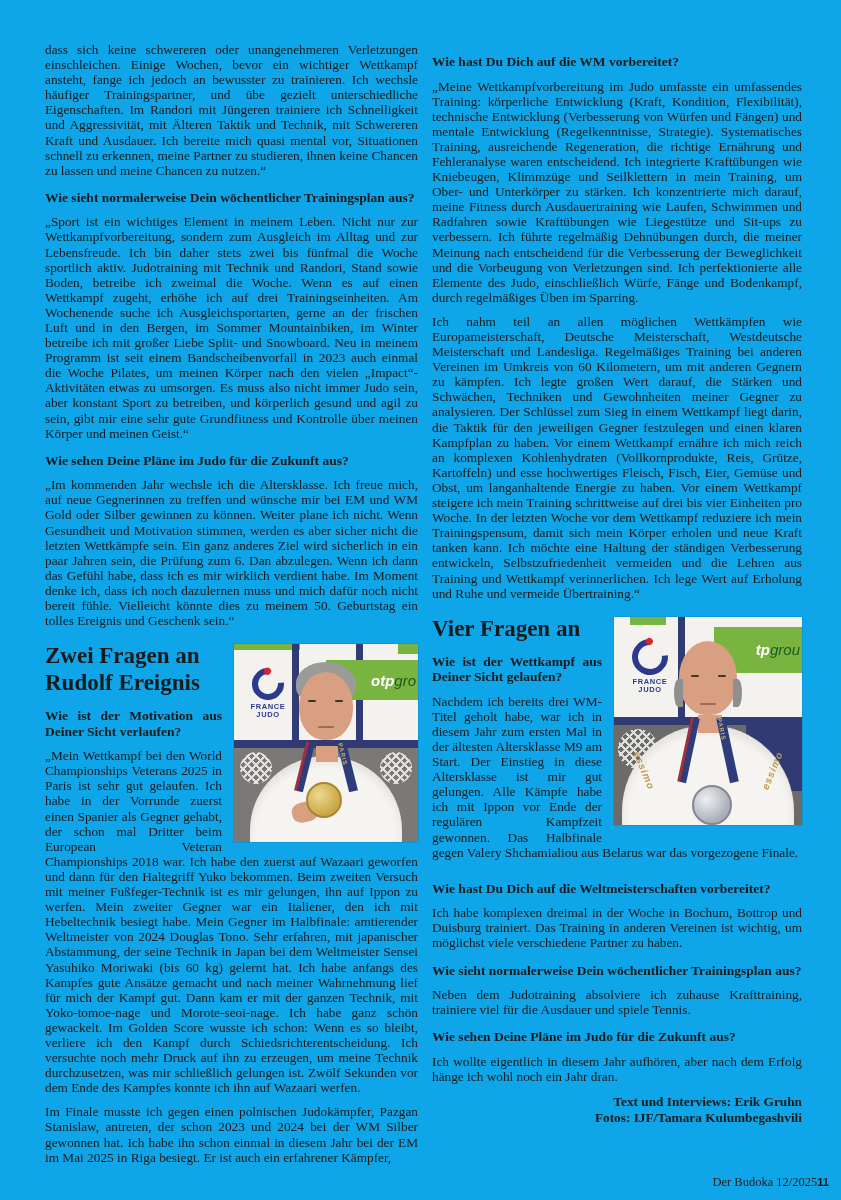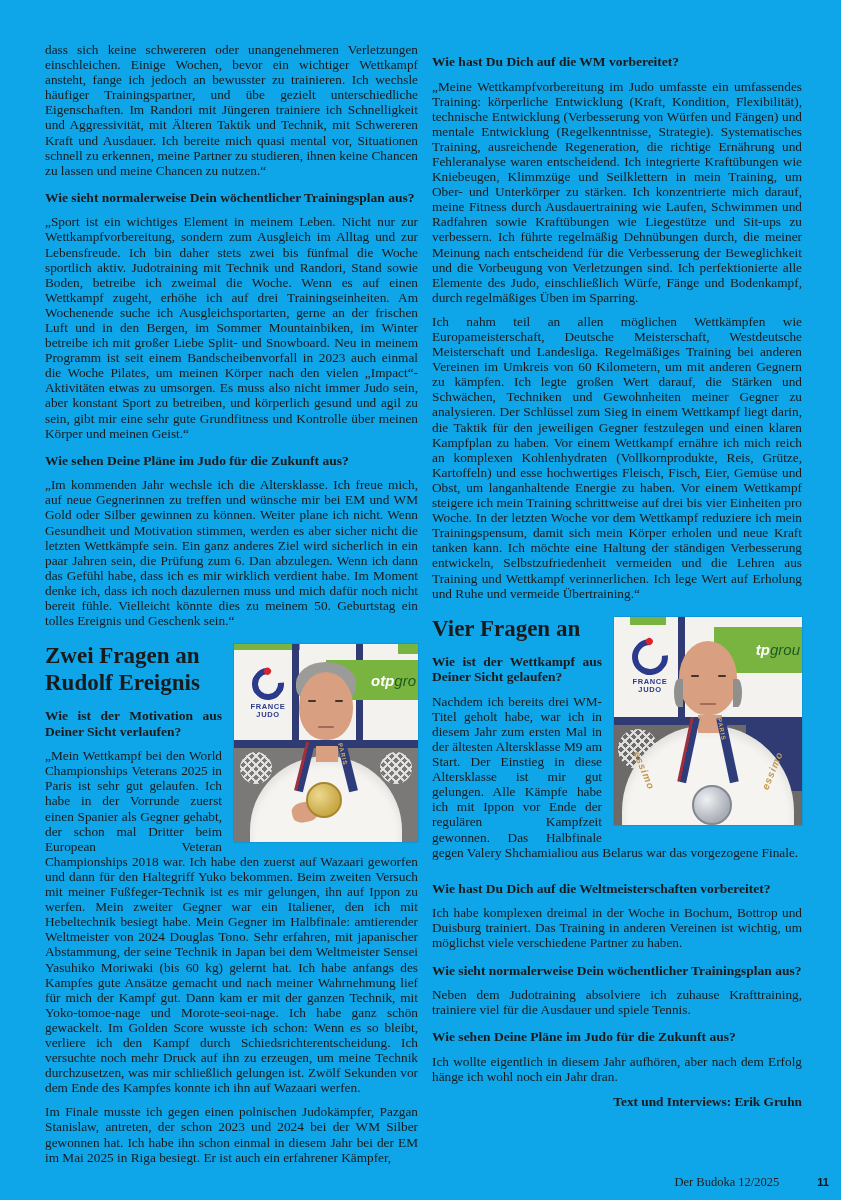--- a/index.html
+++ b/index.html
@@ -35,21 +35,21 @@
     font-weight:bold;
     margin:14px 16px 10px 0;
   }
   .credits{
     font-size:13.3px;line-height:16px;
     font-weight:bold;text-align:right;
     margin-top:10px;
   }
   .footer{
     position:absolute;right:12px;bottom:10px;
-    display:flex;align-items:baseline;gap:38px;
+    display:flex;align-items:baseline;
   }
   .footer .journal{font-size:12.5px;color:#222;}
   .footer .pageno{font-family:"Liberation Sans",sans-serif;font-size:11px;font-weight:bold;color:#111;}
 
   
   .photo{
     position:relative;float:right;overflow:hidden;
     margin:2px 0 8px 12px;
     background:#7b7977;
     box-shadow:0 0 0 1px rgba(0,0,0,.08);
@@ -235,20 +235,21 @@
 
       <h3 class="question">Wie hast Du Dich auf die Weltmeisterschaften vorbereitet?</h3>
       <p class="body">Ich habe komplexen dreimal in der Woche in Bochum, Bottrop und Duisburg trainiert. Das Training in anderen Vereinen ist wichtig, um möglichst viele verschiedene Partner zu haben.</p>
       <h3 class="question">Wie sieht normalerweise Dein wöchentlicher Trainingsplan aus?</h3>
       <p class="body">Neben dem Judotraining absolviere ich zuhause Krafttraining, trainiere viel für die Ausdauer und spiele Tennis.</p>
       <h3 class="question">Wie sehen Deine Pläne im Judo für die Zukunft aus?</h3>
       <p class="body">Ich wollte eigentlich in diesem Jahr aufhören, aber nach dem Erfolg hänge ich wohl noch ein Jahr dran.</p>
 
       <div class="credits">
         <div>Text und Interviews: Erik Gruhn</div>
+        <div>Fotos: IJF/Tamara Kulumbegashvili</div>
       </div>
     </div>
   </div>
 
   <div class="footer">
     <span class="journal">Der Budoka 12/2025</span>
     <span class="pageno">11</span>
   </div>
 </div>
 

